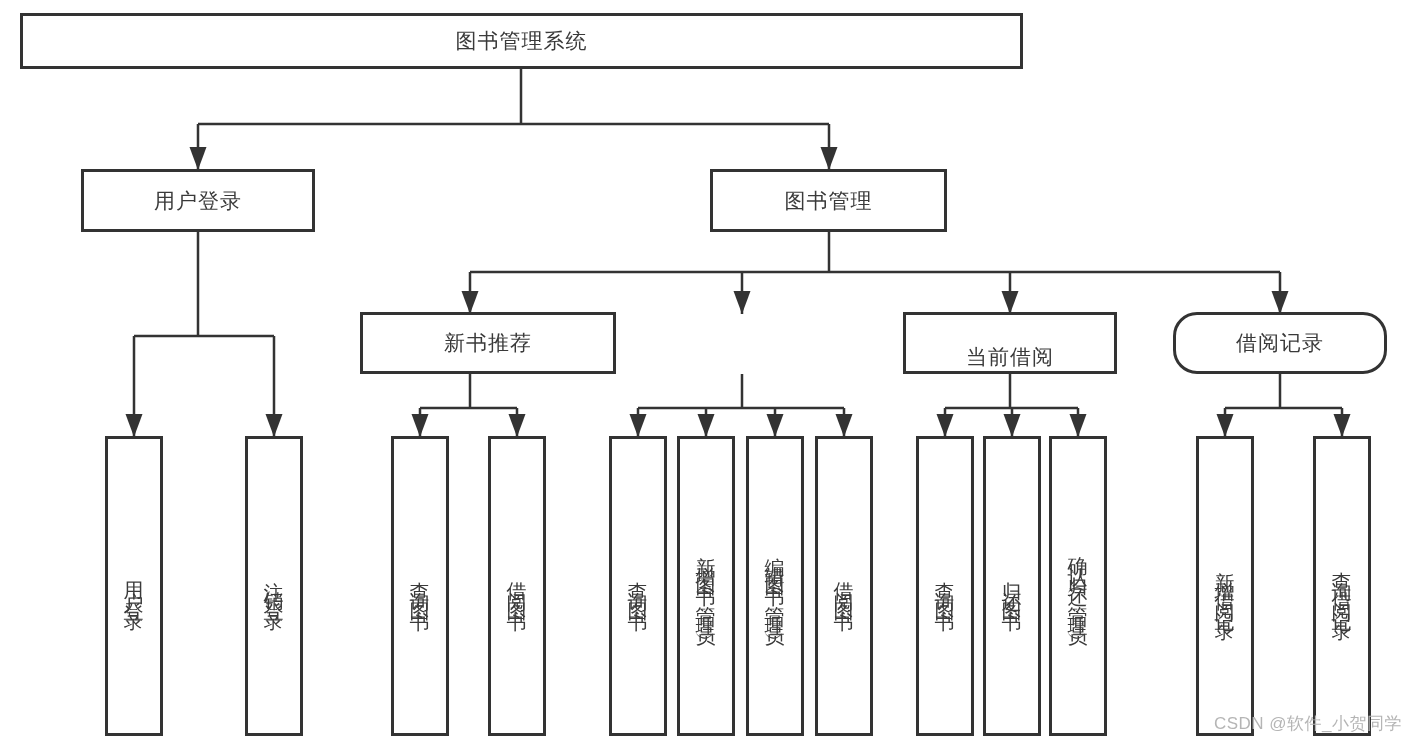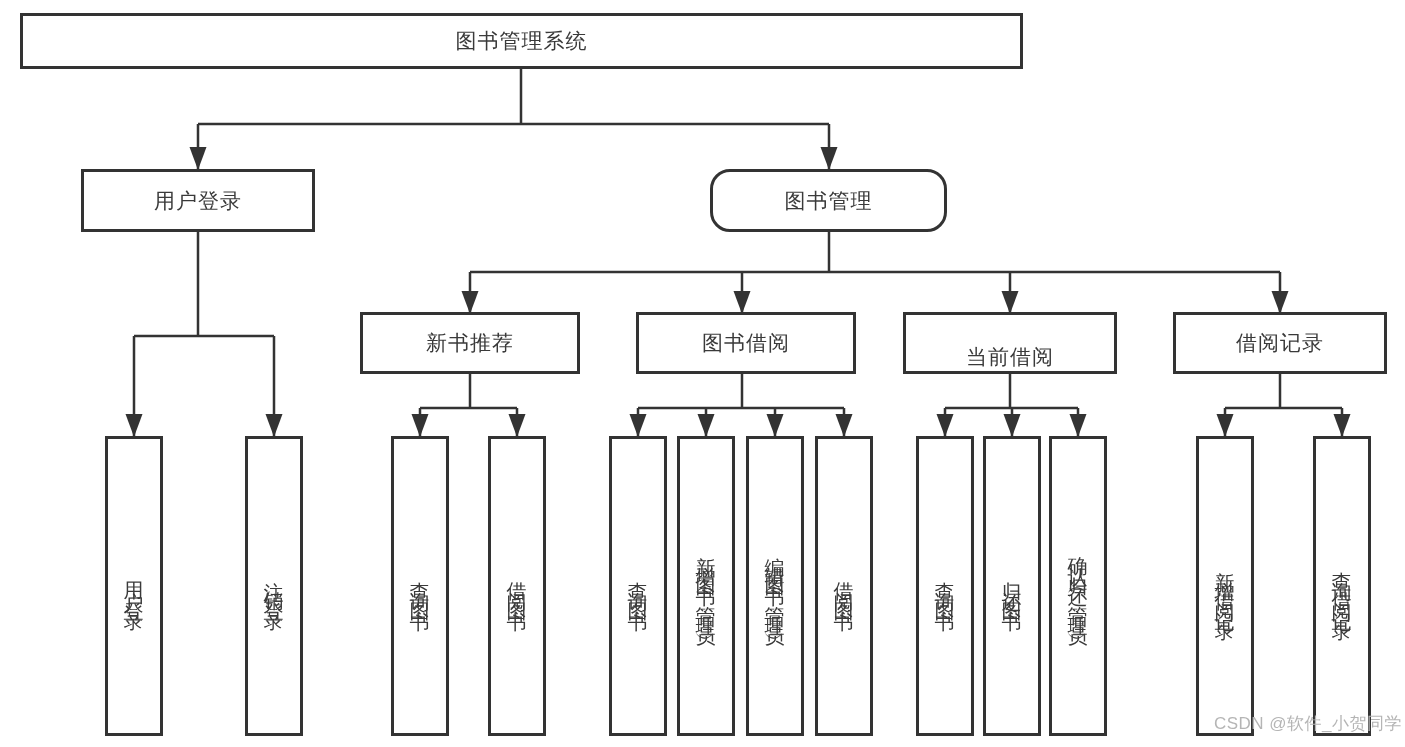--- a/index.html
+++ b/index.html
@@ -18,26 +18,26 @@
     border: 3px solid #333333;
     background: #ffffff;
     display: flex;
     align-items: center;
     justify-content: center;
     color: #3a3a3a;
   }
   .root  { left: 20px;  top: 13px;  width: 1003px; height: 56px; font-size: 21px; letter-spacing: 1px; }
   .l2    { top: 169px; height: 63px; font-size: 21px; letter-spacing: 1px; }
   .l2a   { left: 81px;  width: 234px; }
-  .l2b   { left: 710px; width: 237px; border-radius: 20px; }
+  .l2b   { left: 710px; width: 237px; }
   .l3    { top: 312px; height: 62px; font-size: 21px; letter-spacing: 1px; }
-  .l3a   { left: 360px;  width: 220px; }
+  .l3a   { left: 360px;  width: 256px; }
   .l3b   { left: 636px;  width: 220px; }
   .l3c   { left: 903px;  width: 214px; align-items: flex-end; }
-  .l3d   { left: 1173px; width: 214px; }
+  .l3d   { left: 1173px; width: 214px; border-radius: 24px; }
   .leaf  { top: 436px; width: 58px; height: 300px; }
   .leaf span {
     writing-mode: vertical-rl;
     text-orientation: mixed;
     font-size: 20px;
     letter-spacing: 10px;
     line-height: 1;
     white-space: nowrap;
   }
   .g1a { left: 105px; }  .g1b { left: 245px; }
@@ -99,23 +99,20 @@
   <div class="box l2 l2a">
     <span>用户登录</span>
   </div>
   <div class="box l2 l2b">
     <span>图书管理</span>
   </div>
 
   <div class="box l3 l3a">
     <span>新书推荐</span>
   </div>
-  <div class="box l3 l3b">
-    <span>图书借阅</span>
-  </div>
   <div class="box l3 l3c">
     <span>当前借阅</span>
   </div>
   <div class="box l3 l3d">
     <span>借阅记录</span>
   </div>
 
   <div class="box leaf g1a">
     <span>用户登录</span>
   </div>

